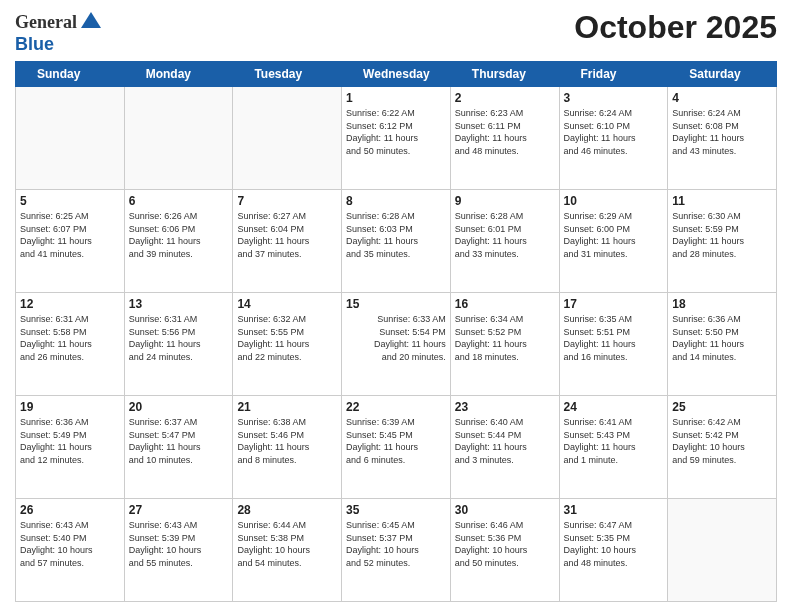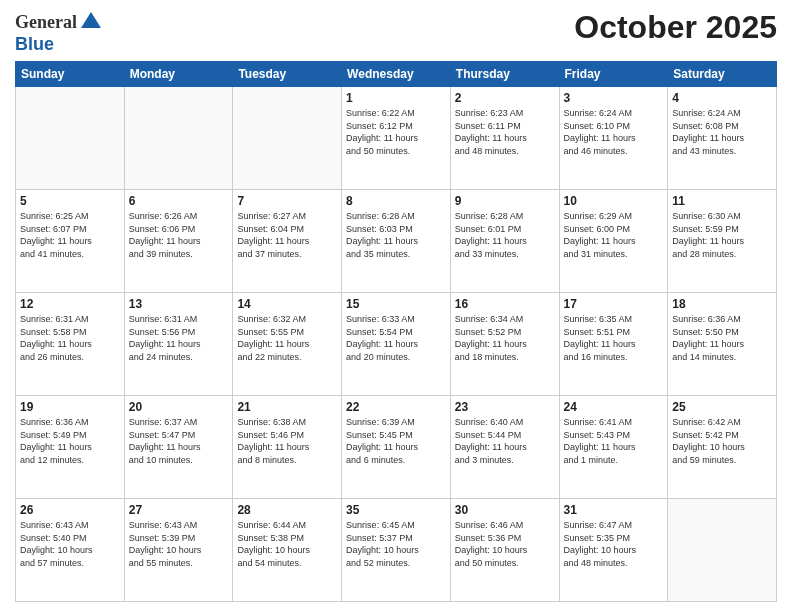--- a/index.html
+++ b/index.html
@@ -66,21 +66,21 @@
       flex: 1;
       border: 1px solid #ccc;
       border-collapse: collapse;
       width: 100%;
       table-layout: fixed;
     }
     .calendar thead tr th {
       background: #1a5fa8;
       color: #fff;
       text-align: left;
-      padding: 5px 5px;
+      padding: 5px 21px;
       font-size: 12px;
       font-weight: bold;
       border: 1px solid #1a5fa8;
     }
     .calendar tbody tr td {
       border: 1px solid #ccc;
       vertical-align: top;
       padding: 4px 4px;
       font-size: 9.5px;
       color: #333;
@@ -235,21 +235,21 @@
           </td>
           <td>
             <span class="day-number">14</span>
             <div class="day-info" style="white-space: pre-line;">Sunrise: 6:32 AM
 Sunset: 5:55 PM
 Daylight: 11 hours
 and 22 minutes.</div>
           </td>
           <td>
             <span class="day-number">15</span>
-            <div class="day-info" style="white-space: pre-line;">Sunrise: 6:33 AM
+            <div class="day-info" style="white-space: pre-line; text-align: right;">Sunrise: 6:33 AM
 Sunset: 5:54 PM
 Daylight: 11 hours
 and 20 minutes.</div>
           </td>
           <td>
             <span class="day-number">16</span>
             <div class="day-info" style="white-space: pre-line;">Sunrise: 6:34 AM
 Sunset: 5:52 PM
 Daylight: 11 hours
 and 18 minutes.</div>

